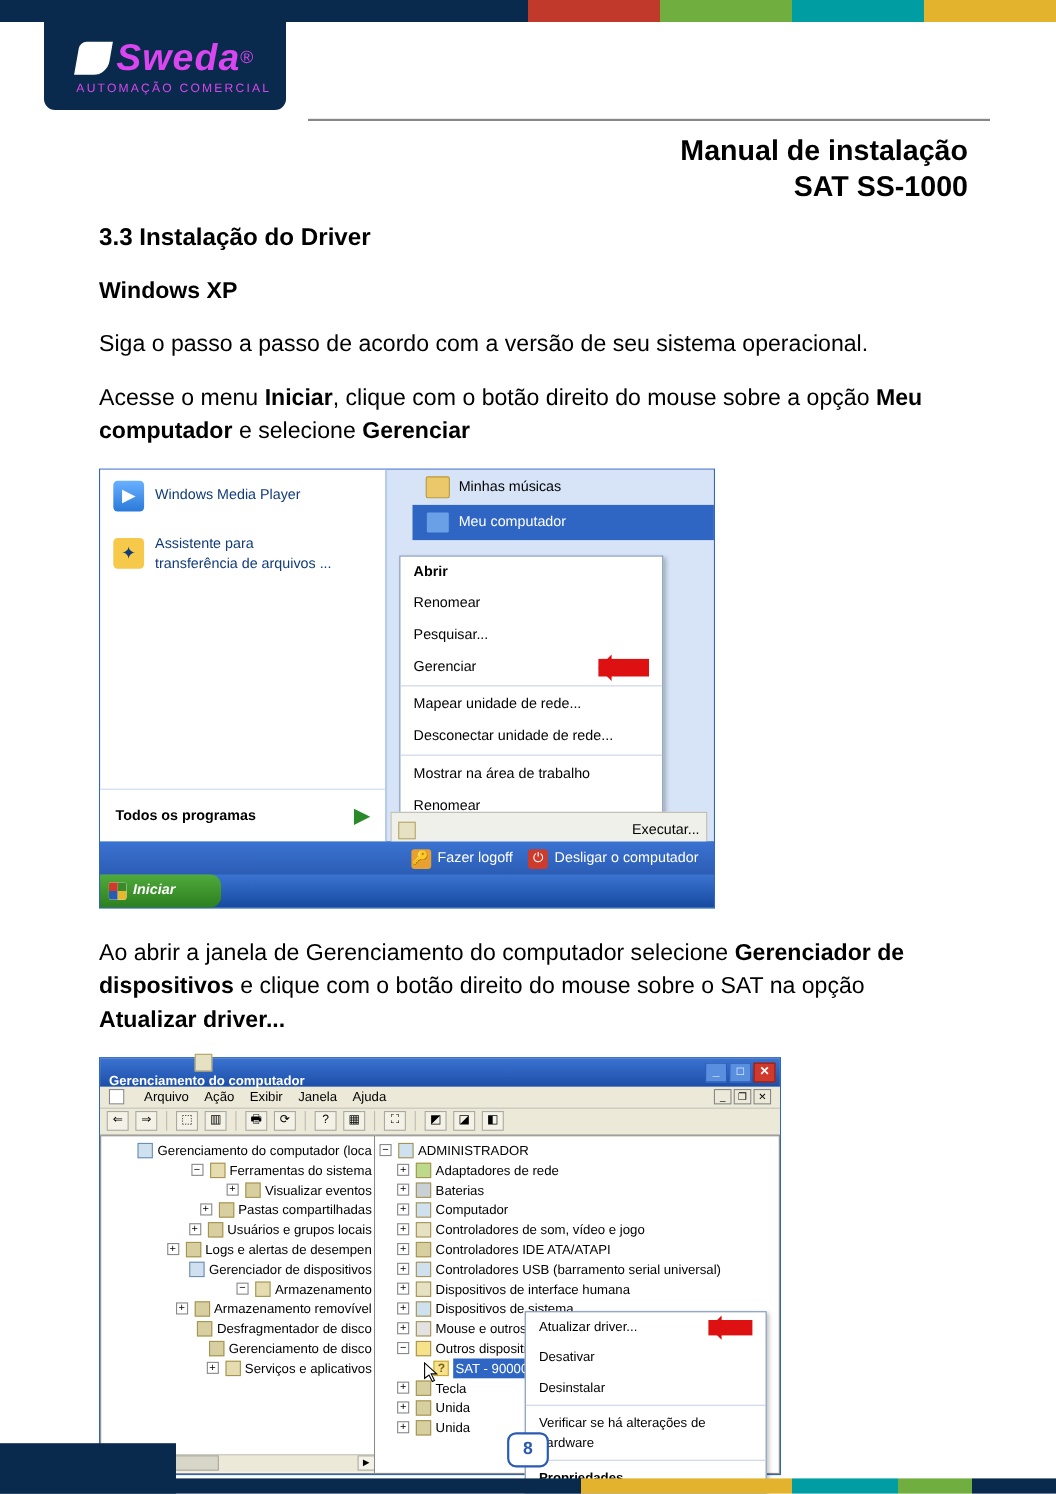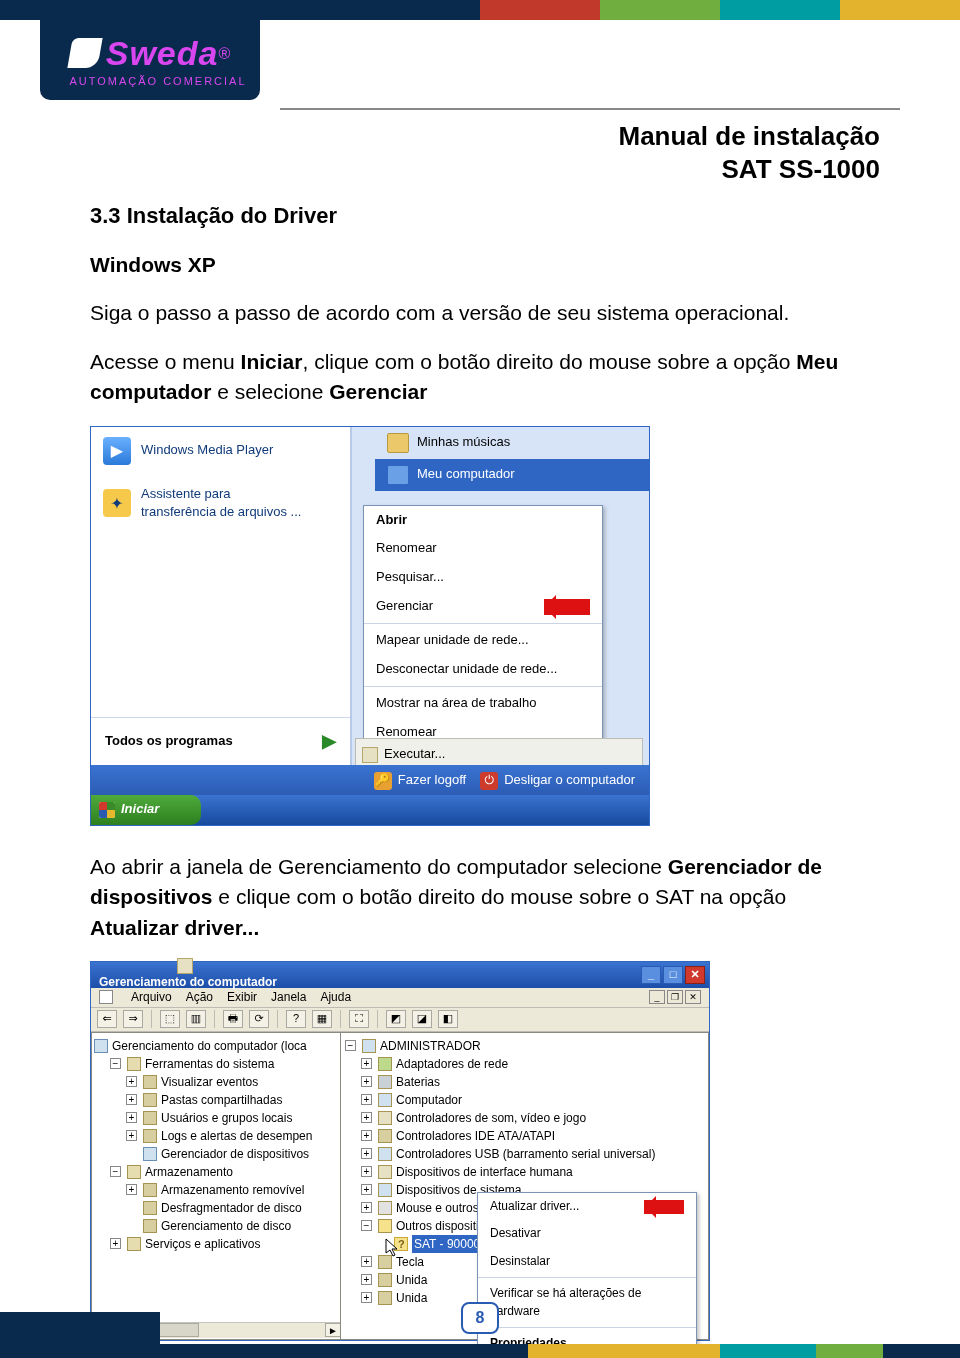--- a/index.html
+++ b/index.html
@@ -125,21 +125,21 @@
     width:46px; height:16px; background:#d11; position:relative;
   }
   .ss1 .red-arrow::before {
     content:""; position:absolute; left:-12px; top:-4px;
     border:12px solid transparent; border-right-color:#d11;
   }
 
   .ss1 .runbar {
     position:absolute; left:264px; right:6px; top:311px; height:22px;
     background:#f0f0ea; border:1px solid #bcbcb5; display:flex; align-items:center;
-    padding:16px 6px; gap:6px;
+    padding:16px 6px; gap:6px;justify-content:space-between;
   }
   .ss1 .runbar .ric2 { width:16px;height:16px;background:#e7e1c3;border:1px solid #b5a66a; }
 
   .ss1 .shutdown-row {
     position:absolute; left:0; right:0; top:338px; height:32px;
     background:linear-gradient(#3b73d1,#2a5bb3);
     display:flex; align-items:center; justify-content:flex-end; gap:14px;
     padding:0 14px; color:#fff; font-size:13px;
   }
   .ss1 .shutdown-row .sbtn { display:flex; align-items:center; gap:6px; }
@@ -187,21 +187,21 @@
   .ss2 .menubar .mend {margin-left:auto;display:flex;gap:2px;}
   .ss2 .menubar .mend .wb{width:16px;height:14px;border:1px solid #888;background:#ece9d8;display:flex;align-items:center;justify-content:center;font-size:9px;}
   .ss2 .toolbar { height:24px; background:#ece9d8; border-bottom:1px solid #bcbcb5; display:flex; align-items:center; gap:6px; padding:0 6px; }
   .ss2 .toolbar .tb { width:20px;height:18px;border:1px solid #a9a9a1;background:#f4f2e7;display:flex;align-items:center;justify-content:center;font-size:11px; }
   .ss2 .toolbar .sep { width:1px;height:18px;background:#bcbcb5;margin:0 2px; }
   .ss2 .panes { position:absolute; top:70px; left:0; right:0; bottom:0; display:flex; }
   .ss2 .tree {
     width:250px; background:#fff; border:1px solid #8a8a82; overflow:hidden;
     padding:4px 2px; line-height:1.5;
   }
-  .ss2 .tree .node { display:flex; align-items:center; gap:4px; white-space:nowrap; }
+  .ss2 .tree .node { display:flex; align-items:center; gap:4px; white-space:nowrap;justify-content:flex-end; }
   .ss2 .tree .tw { display:inline-block; width:11px; height:11px; border:1px solid #888; text-align:center; line-height:9px; font-size:10px; margin-right:2px; background:#fff; }
   .ss2 .tree .ic { width:14px;height:14px;background:#d8cfa0;border:1px solid #a59452; }
   .ss2 .tree .ic.mon{background:#cfe0ee;border-color:#6b8fb4;}
   .ss2 .tree .ic.dev{background:#cfe0ee;border-color:#6b8fb4;}
   .ss2 .tree .ic.grp{background:#e5ddaf;}
   .ss2 .tree .ind1{padding-left:16px;} .ss2 .tree .ind2{padding-left:32px;}
   .ss2 .tree .scrollx{position:absolute;left:1px;bottom:1px;width:248px;height:16px;background:#ece9d8;border-top:1px solid #c4c4bc;display:flex;align-items:center;}
   .ss2 .tree .scrollx .ar{width:16px;height:14px;border:1px solid #a9a9a1;background:#f4f2e7;display:flex;align-items:center;justify-content:center;font-size:10px;}
   .ss2 .tree .scrollx .thumb{width:60px;height:14px;background:#d8d6c8;border:1px solid #a9a9a1;margin-left:30px;}
   .ss2 .tree{position:relative;}

